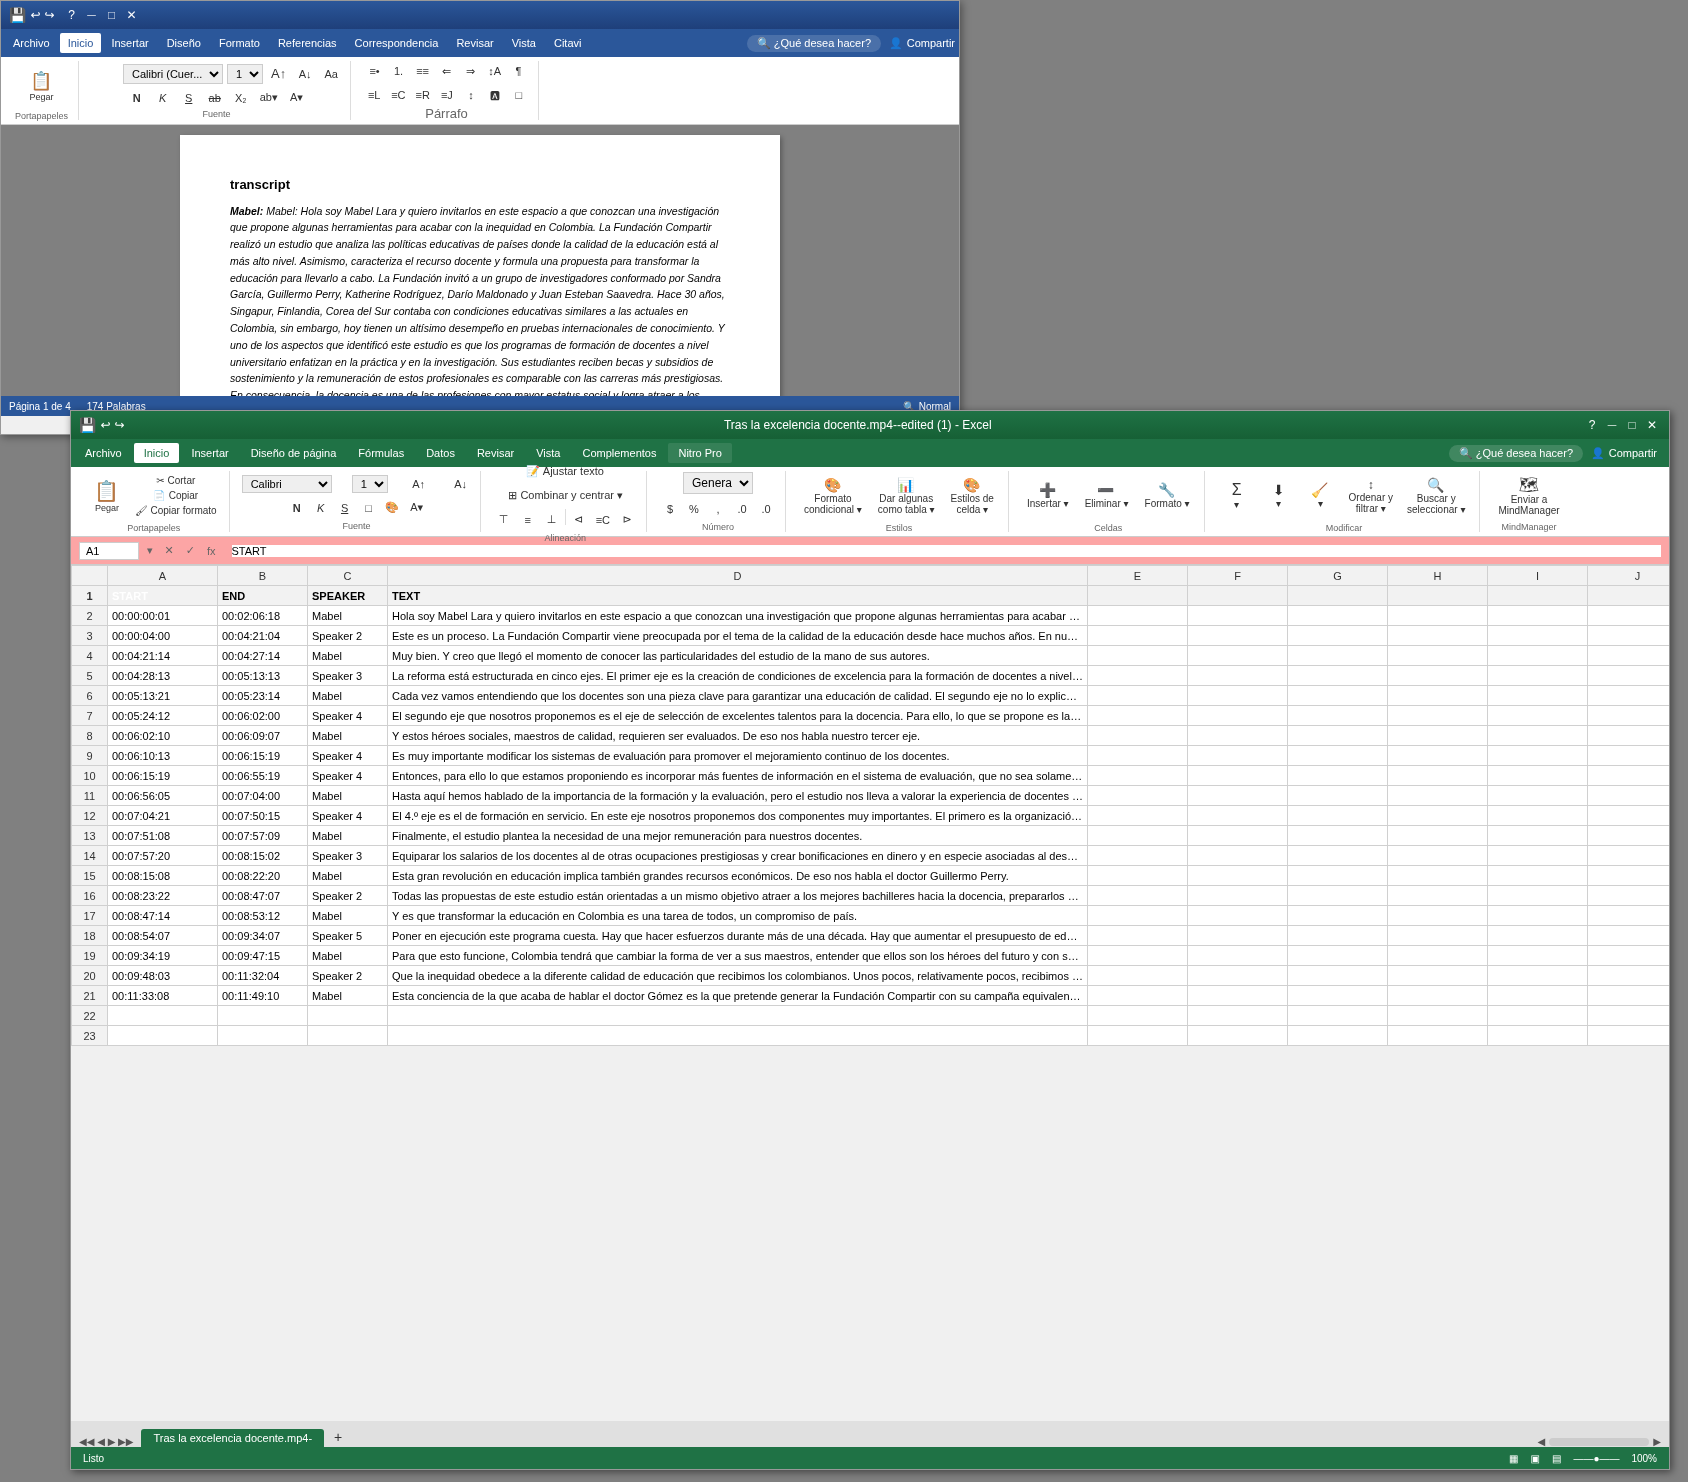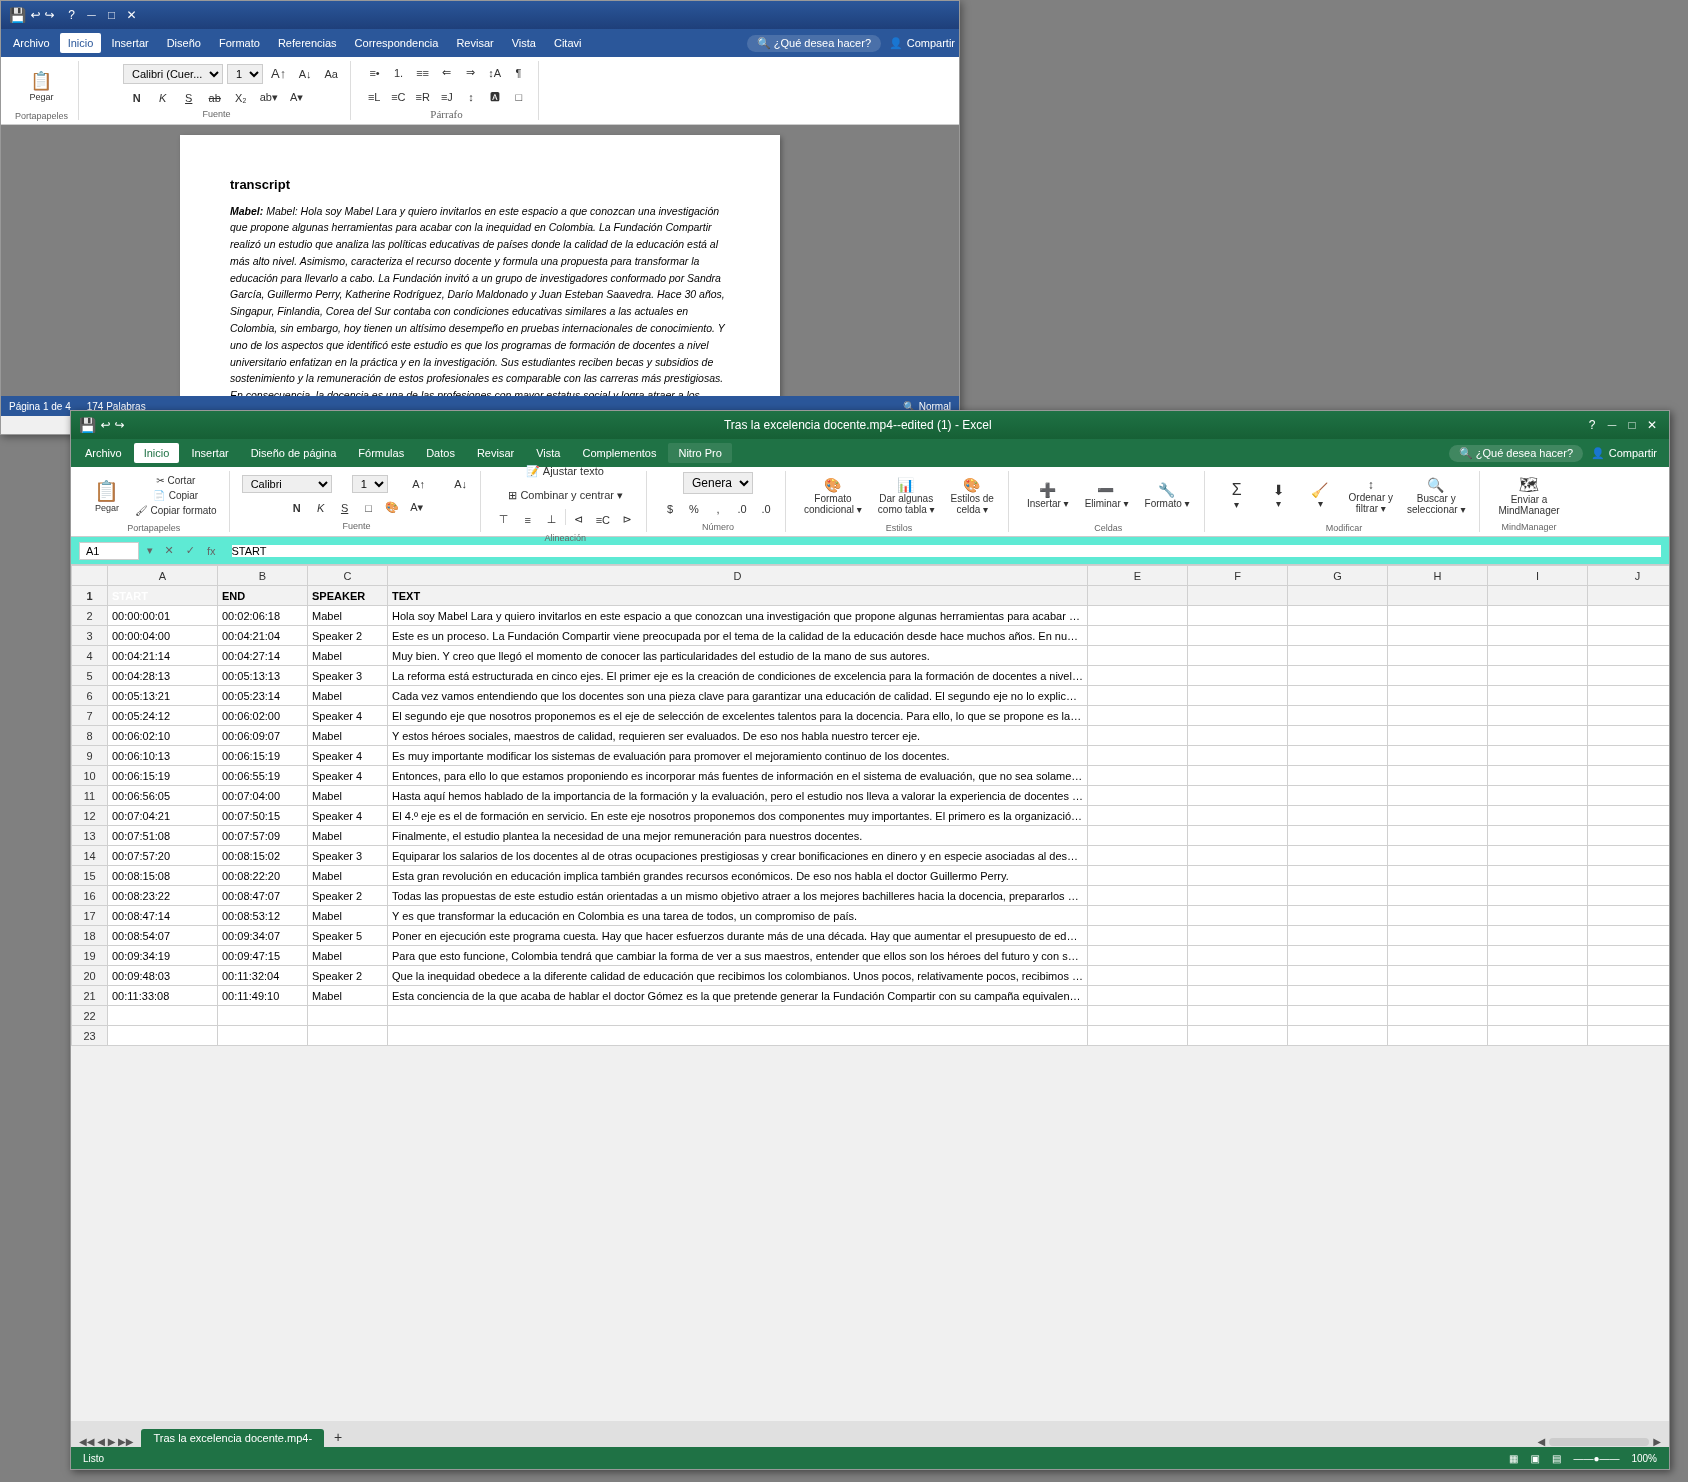--- a/index.html
+++ b/index.html
@@ -165,21 +165,21 @@
       border-bottom: 1px solid #ccc;
       height: 70px;
       display: flex;
       align-items: center;
       padding: 4px 8px;
       gap: 4px;
     }
 
     
     .excel-formula-bar {
-      background: #5eead4;
+      background: #fca5a5;
       border-bottom: 1px solid #ccc;
       height: 28px;
       display: flex;
       align-items: center;
       padding: 0 8px;
       gap: 8px;
       font-size: 11px;
     }
     .excel-cell-ref {
       border: 1px solid #ccc;
@@ -440,21 +440,21 @@
       </div>
       <div class="toolbar-row" style="gap:2px; margin-top:2px;">
         <button class="fmt-btn">≡L</button>
         <button class="fmt-btn">≡C</button>
         <button class="fmt-btn">≡R</button>
         <button class="fmt-btn">≡J</button>
         <button class="fmt-btn">↕</button>
         <button class="fmt-btn">🅰</button>
         <button class="fmt-btn">□</button>
       </div>
-      <div style="font-size:11px;color:#666;font-family:Liberation Serif, serif;">Párrafo</div>
+      <div style="font-size:13px;color:#666;">Párrafo</div>
     </div>
 
     <div style="display:flex; flex-direction:column; border-right:1px solid #ddd; padding:2px 8px; height:100%; justify-content:center;">
       <div class="w-style-gallery">
         <div class="w-style-item active" style="background:#dce6f0; border-color:#4472c4; font-size:11px;"><b>AaBbCcDc</b><br><span style="font-size:9px;">! Normal</span></div>
         <div class="w-style-item" style="font-size:11px;"><b>AaBbCcDc</b><br><span style="font-size:9px;">1 Sin espa...</span></div>
         <div class="w-style-item" style="font-size:13px; color:#2f5597;"><b>AaBbCc</b><br><span style="font-size:9px;">Título 1</span></div>
         <div class="w-style-item" style="font-size:12px; color:#4472c4;"><b>AaBbCct</b><br><span style="font-size:9px;">Título 2</span></div>
         <div class="w-style-item" style="font-size:14px;"><b>AaB</b><br><span style="font-size:9px;">Subtítulo</span></div>
         <div class="w-style-item" style="font-size:11px;"><i>AaBbCcDc</i><br><span style="font-size:9px;">Énfasis sutil</span></div>

